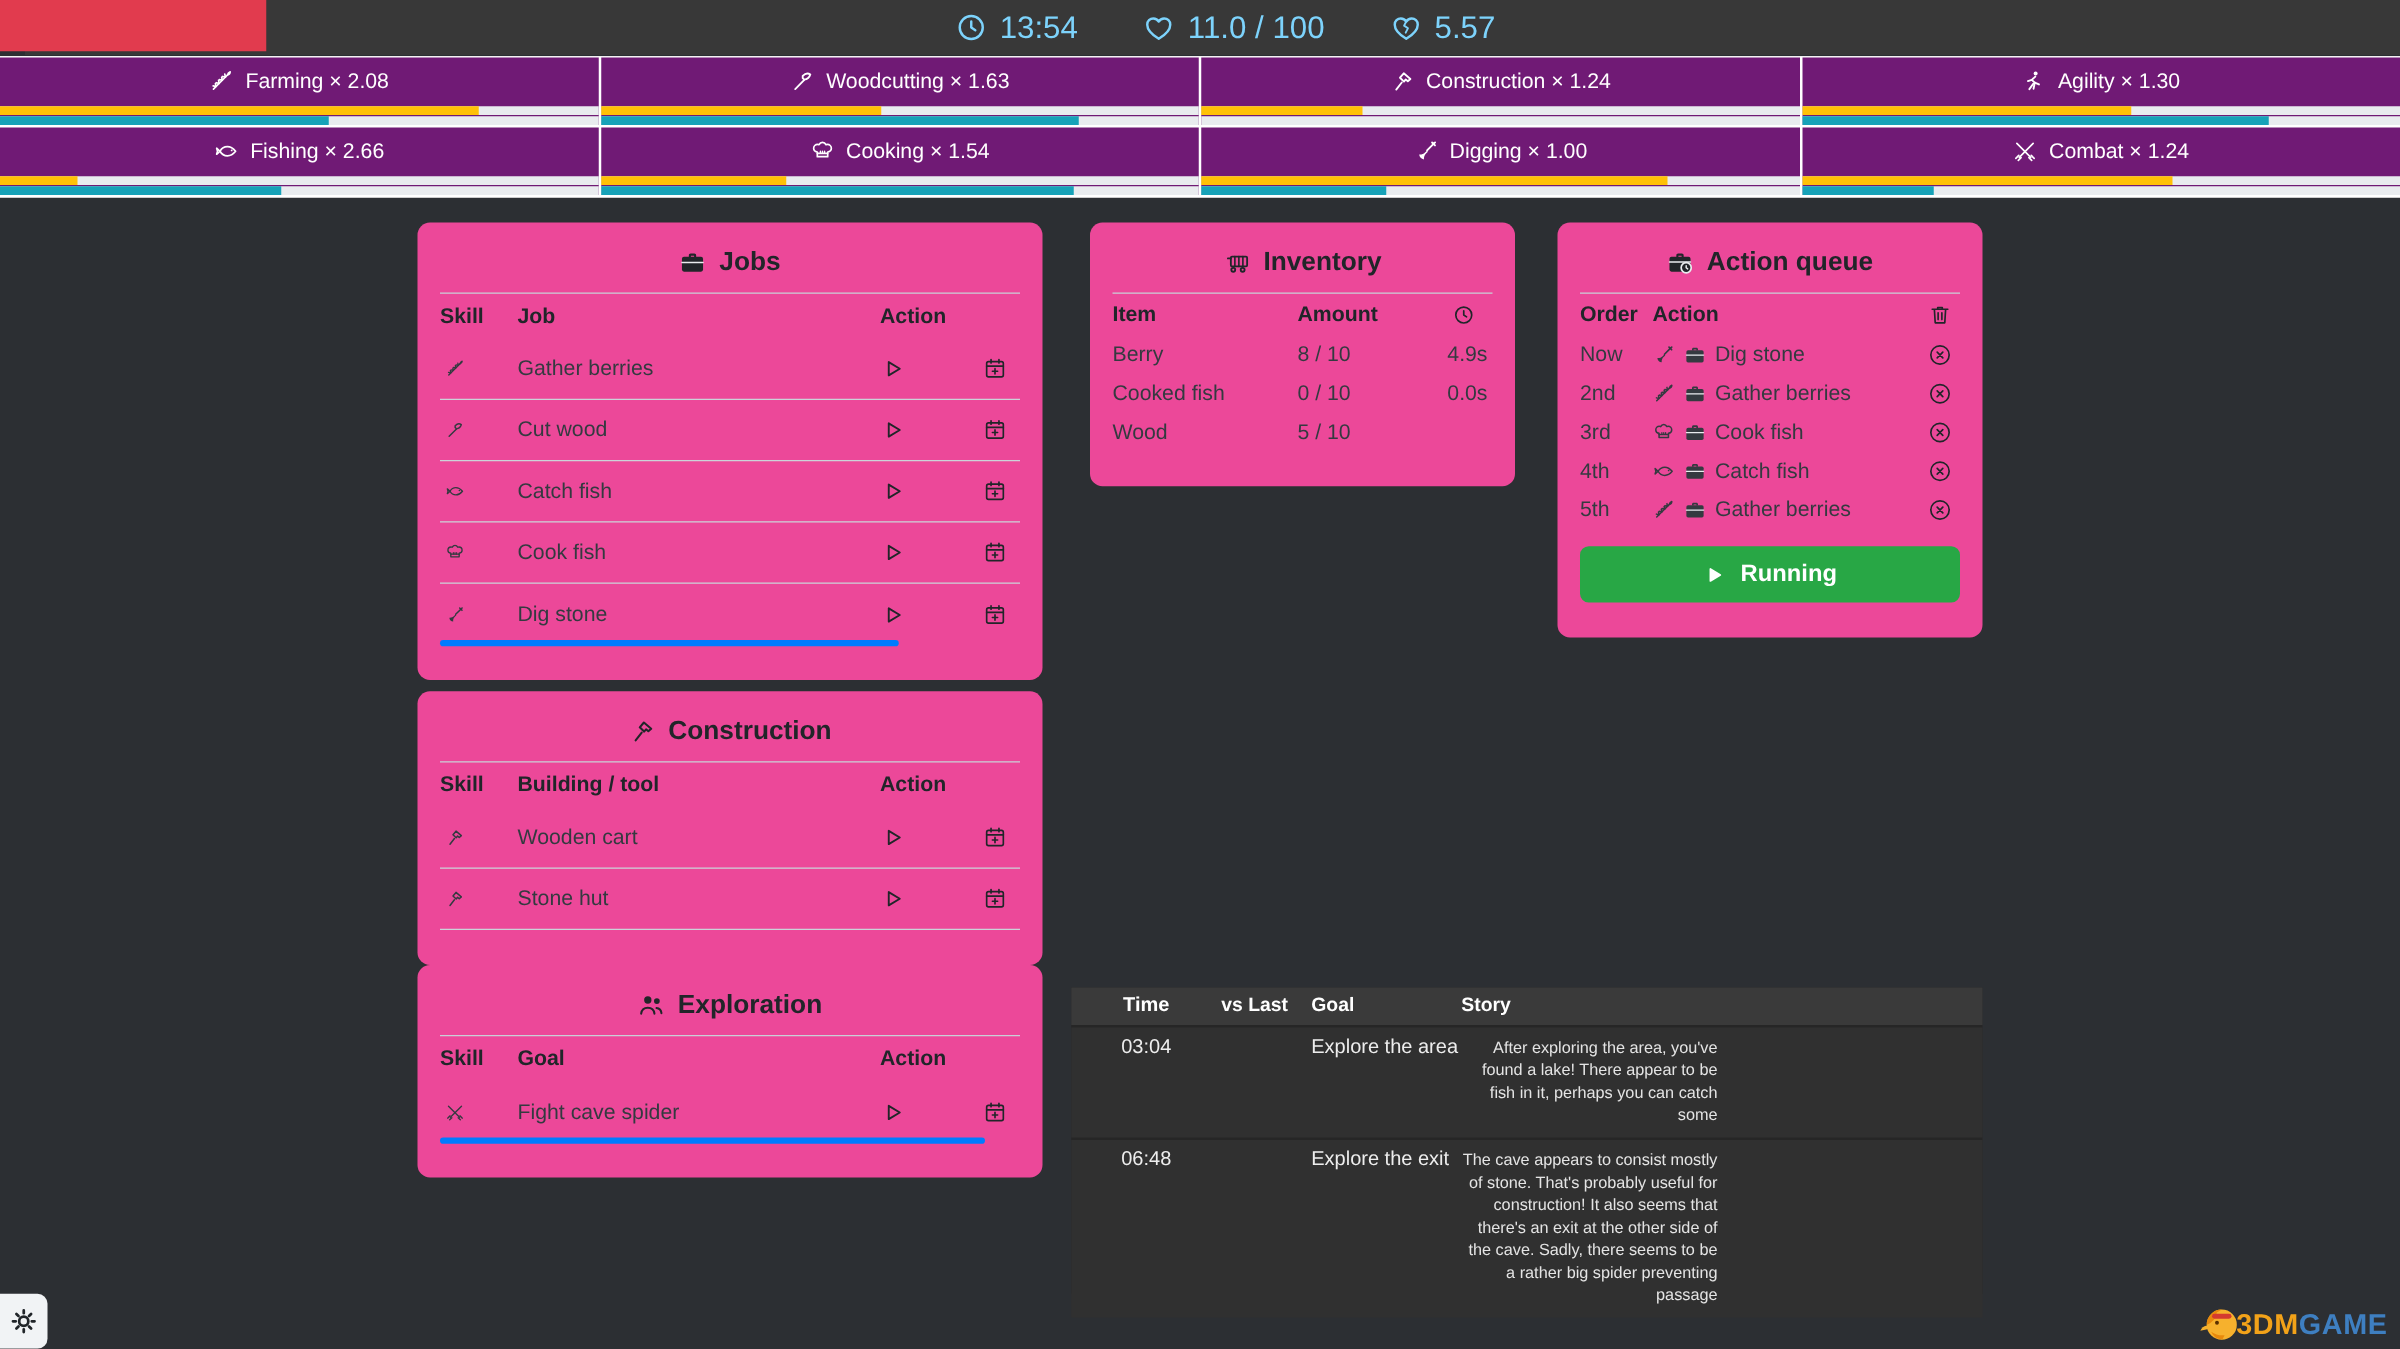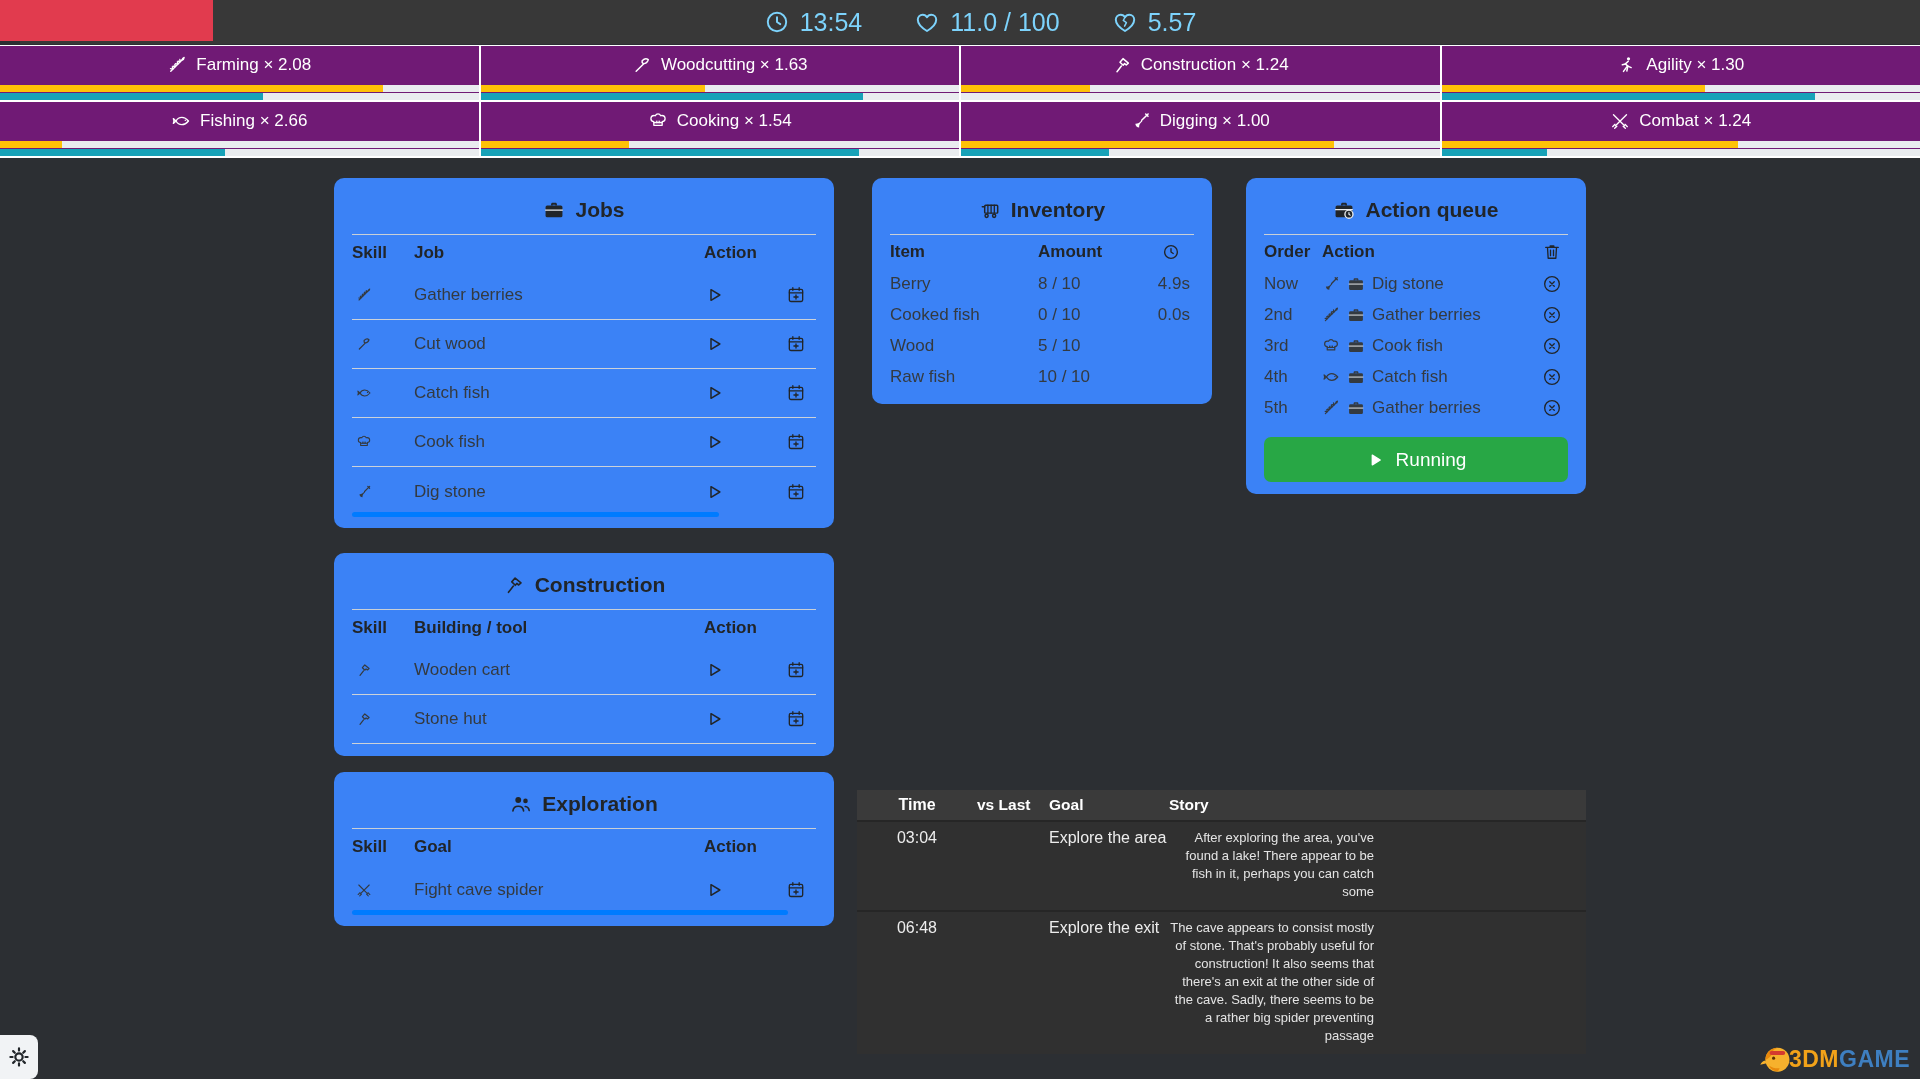--- a/index.html
+++ b/index.html
@@ -37,21 +37,21 @@
     display:flex; align-items:center; justify-content:center; gap:9px;
     font-size:17px; padding-bottom:16px;
   }
   .skill .bars { position:absolute; left:0; right:0; bottom:0; }
   .bar { height:7px; background:#e9ecef; position:relative; margin-top:1px; }
   .bar i { position:absolute; left:0; top:0; bottom:0; }
   .bar.y i { background:var(--progress_yellow); }
   .bar.t i { background:var(--progress_teal); }
 
   
-  .panel { position:absolute; background:#3b82f6; border-radius:10px; padding:12px 18px 12px; }
+  .panel { position:absolute; background:#ec4899; border-radius:10px; padding:12px 18px 28px; }
   .ptitle {
     display:flex; align-items:center; justify-content:center; gap:10px;
     font-size:21px; font-weight:700; padding:8px 0 12px;
     border-bottom:1px solid #c9d0d7;
   }
   .grid-row { display:grid; align-items:center; position:relative; }
   .cols-job { grid-template-columns:62px 1fr 118px; }
   .thead { font-weight:700; height:36px; font-size:17px; }
   .trow { height:49px; font-size:17px; color:#343a40; border-bottom:1px solid #ccd2d9; }
   .trow.noborder { border-bottom:none; }
@@ -71,21 +71,21 @@
   .ihead { font-weight:700; color:#212529; height:33px; font-size:17px; }
   .num-right { text-align:right; padding-right:4px; }
   .clockcol { display:flex; justify-content:flex-end; padding-right:14px; }
 
   .cols-q { grid-template-columns:58px 1fr 26px; }
   .qrow { height:31px; font-size:17px; color:#343a40; }
   .qhead { font-weight:700; color:#212529; height:33px; font-size:17px; }
   .qact { display:flex; align-items:center; gap:7px; }
   .runbtn {
     margin-top:14px; width:100%; height:45px; border:none; border-radius:7px;
-    background:var(--button_green); color:#fff; font-size:19px; font-weight:400;
+    background:var(--button_green); color:#fff; font-size:19px; font-weight:700;
     display:flex; align-items:center; justify-content:center; gap:12px; cursor:pointer;
     font-family:inherit;
   }
 
   
   .story {
     position:absolute; left:857px; top:790px; width:729px; height:245px;
     background:#262626; color:#ededed;
   }
   .scols { display:grid; grid-template-columns:120px 72px 120px 1fr; }
@@ -460,25 +460,20 @@
   <div class="grid-row cols-inv irow">
     <span>Cooked fish</span>
     <span>0 / 10</span>
     <span class="num-right">0.0s</span>
   </div>
   <div class="grid-row cols-inv irow">
     <span>Wood</span>
     <span>5 / 10</span>
     <span class="num-right"></span>
   </div>
-  <div class="grid-row cols-inv irow">
-    <span>Raw fish</span>
-    <span>10 / 10</span>
-    <span class="num-right"></span>
-  </div>
 </div>
 
 <div class="panel" id="queue">
   <div class="ptitle">
     <span class="icon s22">
         <svg viewBox="0 0 24 24" fill="none" stroke="currentColor" stroke-width="1.8" stroke-linecap="round" stroke-linejoin="round">
           <g fill="currentColor" stroke="none">
             <path d="M10.4 4.2h3.2c.9 0 1.6.7 1.6 1.6v1.4h-1.8v-1h-2.8v1H8.8V5.8c0-.9.7-1.6 1.6-1.6z"></path>
             <rect x="2.8" y="7" width="18.4" height="13" rx="1.8"></rect>
           </g>

